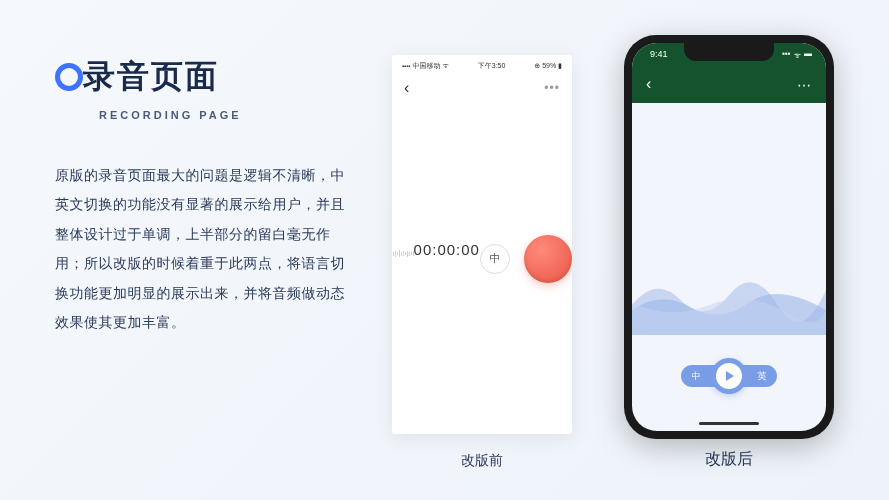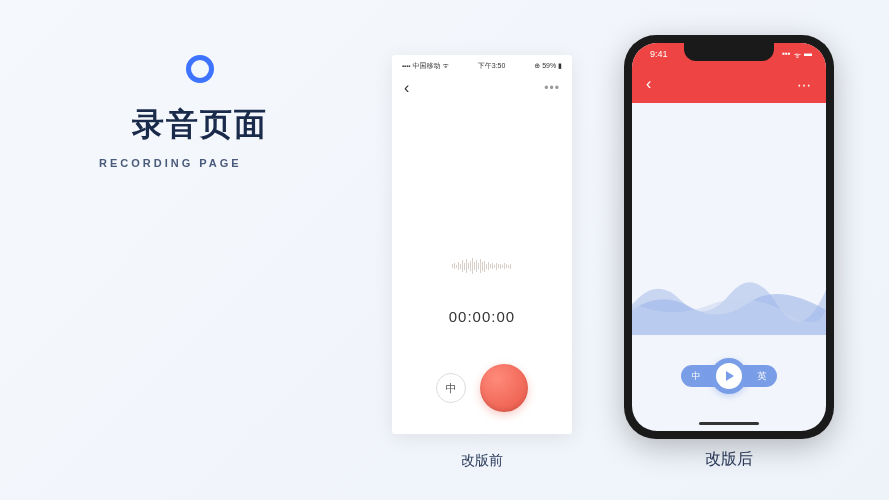--- a/index.html
+++ b/index.html
@@ -18,23 +18,22 @@
     padding: 55px 40px 30px 55px;
   }
   
   .left-col {
     width: 290px;
     flex-shrink: 0;
   }
   .title-row {
     display: flex;
     align-items: center;
-    gap: 20px;
+    gap: 0;
     margin-bottom: 10px;
-    flex-direction: column;
   }
   .title-circle {
     width: 28px;
     height: 28px;
     border: 5px solid #3d73ff;
     border-radius: 50%;
     flex-shrink: 0;
   }
   .title-cn {
     font-size: 32px;
@@ -95,25 +94,24 @@
     font-weight: 300;
   }
   .old-dots {
     font-size: 12px;
     color: #999;
     letter-spacing: 1px;
   }
   .old-body {
     flex: 1;
     display: flex;
-    flex-direction: column;
+    flex-direction: row;
     justify-content: flex-end;
     align-items: center;
     padding-bottom: 22px;
-    gap: 21px;
   }
   .old-wave {
     width: 100px;
     height: 22px;
     display: flex;
     align-items: center;
     justify-content: center;
     gap: 1px;
     margin-bottom: 10px;
   }
@@ -191,21 +189,21 @@
     top: 0;
     left: 50%;
     transform: translateX(-50%);
     width: 90px;
     height: 18px;
     background: #1a1a1a;
     border-radius: 0 0 12px 12px;
     z-index: 10;
   }
   .new-header {
-    background: #ef4444;
+    background: #14532d;
     height: 60px;
     display: flex;
     align-items: flex-end;
     justify-content: space-between;
     padding: 0 14px 10px;
     position: relative;
   }
   .new-status-time {
     position: absolute;
     top: 6px;
@@ -305,20 +303,21 @@
 <body>
 
 <div class="page">
 
   <div class="left-col">
     <div class="title-row">
       <div class="title-circle"></div>
       <div class="title-cn">录音页面</div>
     </div>
     <div class="title-en">RECORDING PAGE</div>
+    <div class="desc">原版的录音页面最大的问题是逻辑不清晰，中英文切换的功能没有显著的展示给用户，并且整体设计过于单调，上半部分的留白毫无作用；所以改版的时候着重于此两点，将语言切换功能更加明显的展示出来，并将音频做动态效果使其更加丰富。</div>
   </div>
 
   <div class="mid-col">
     <div class="old-phone">
       <div class="old-status">
         <span>
           <span style="font-size:6px;">▪▪▪▪</span> <span>中国移动</span> <span>ᯤ</span>
         </span>
         <span class="center">下午3:50</span>
         <span>⊕ <span>59%</span> ▮</span>

